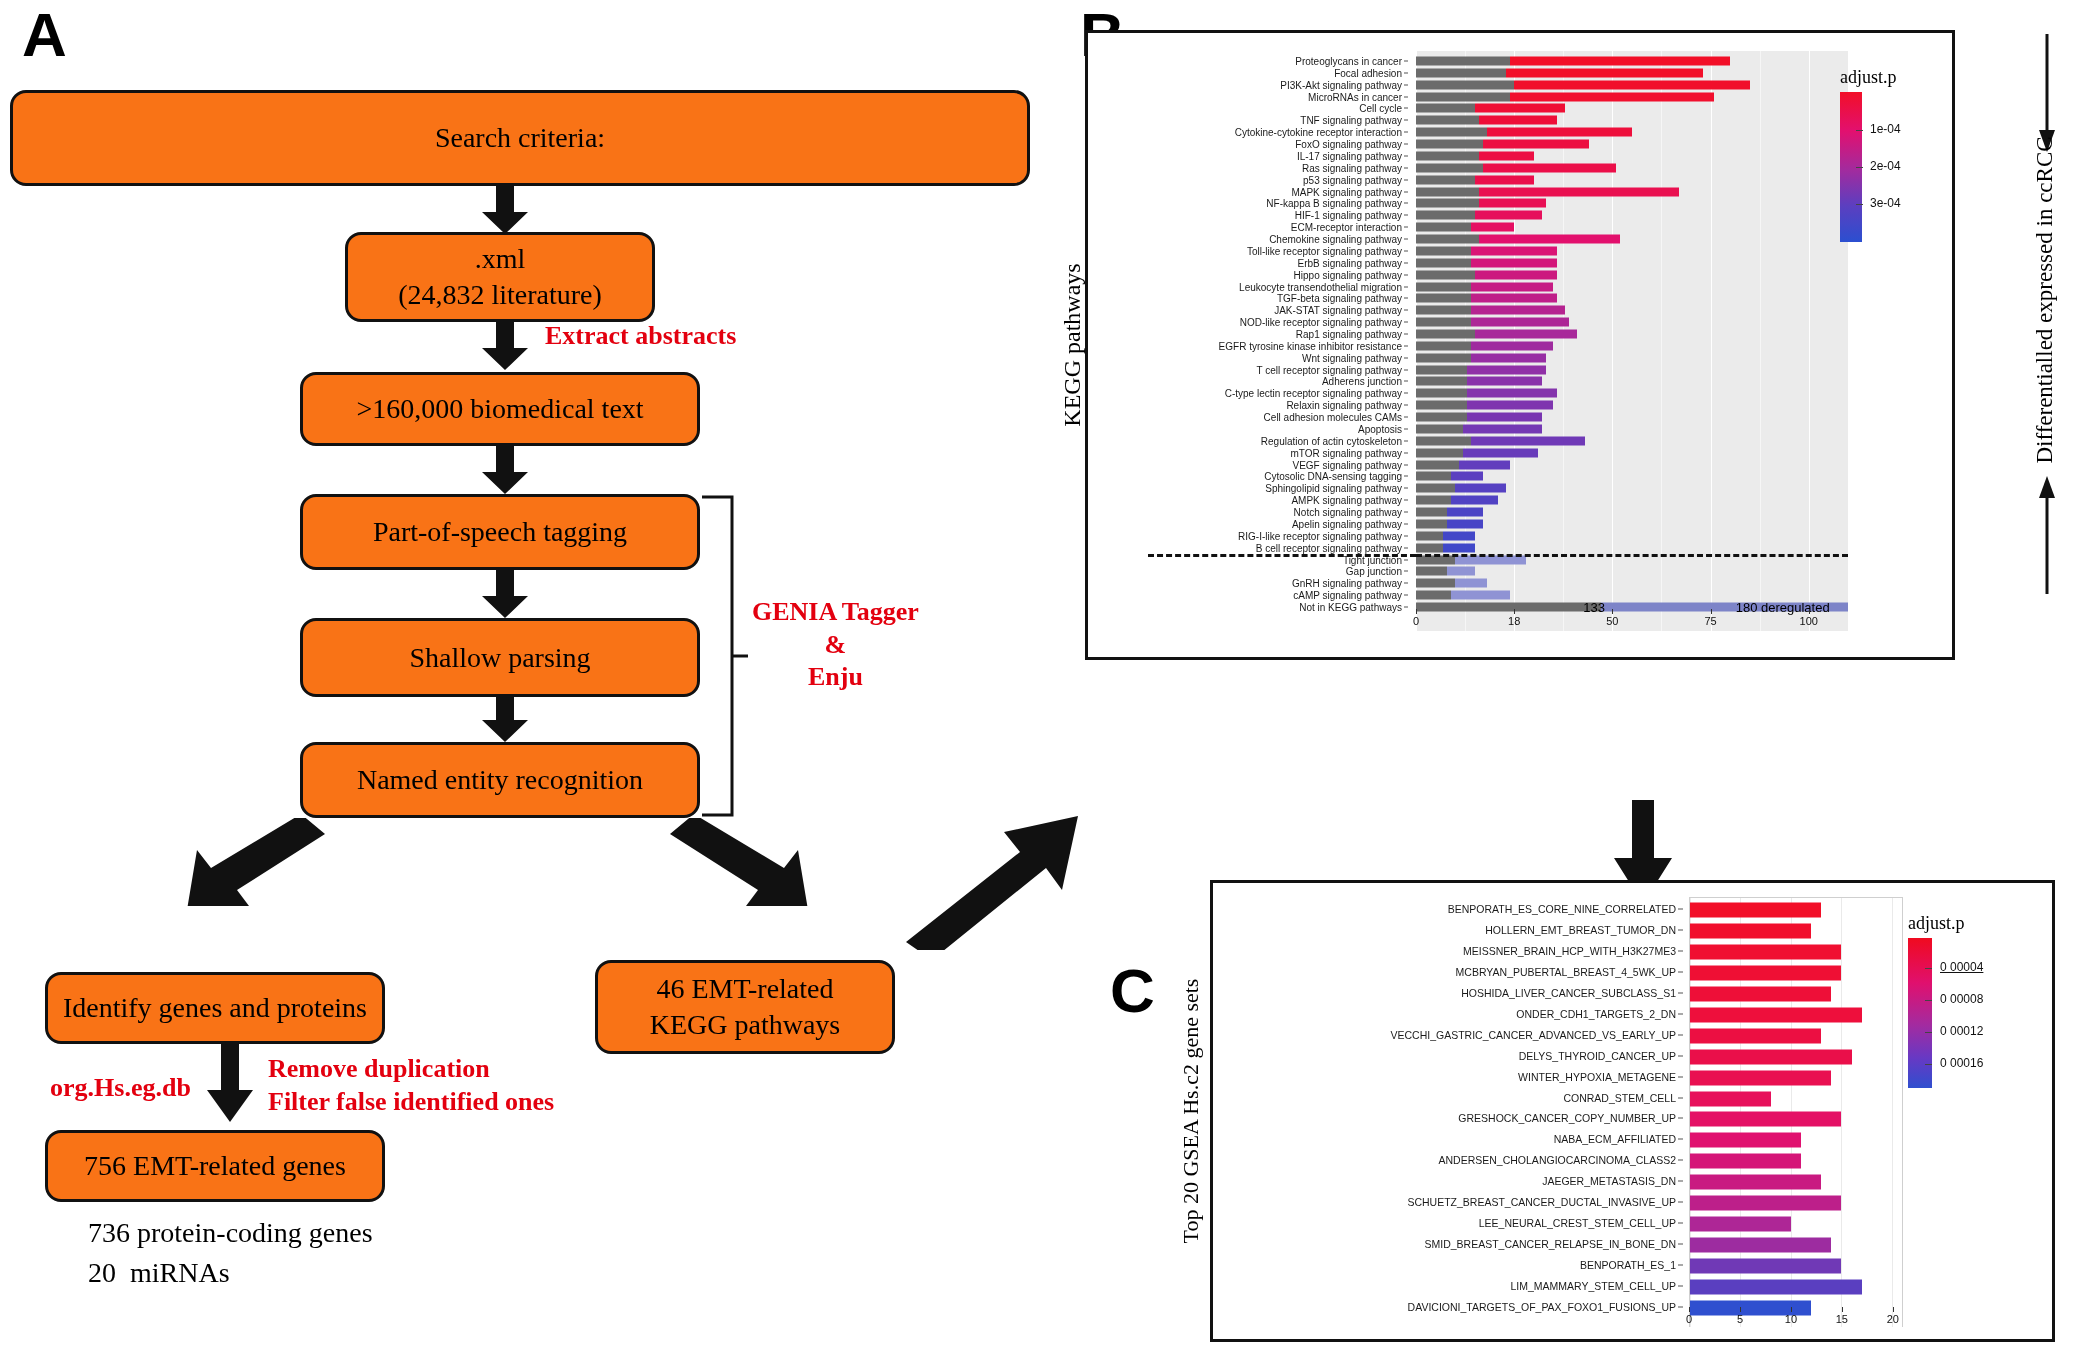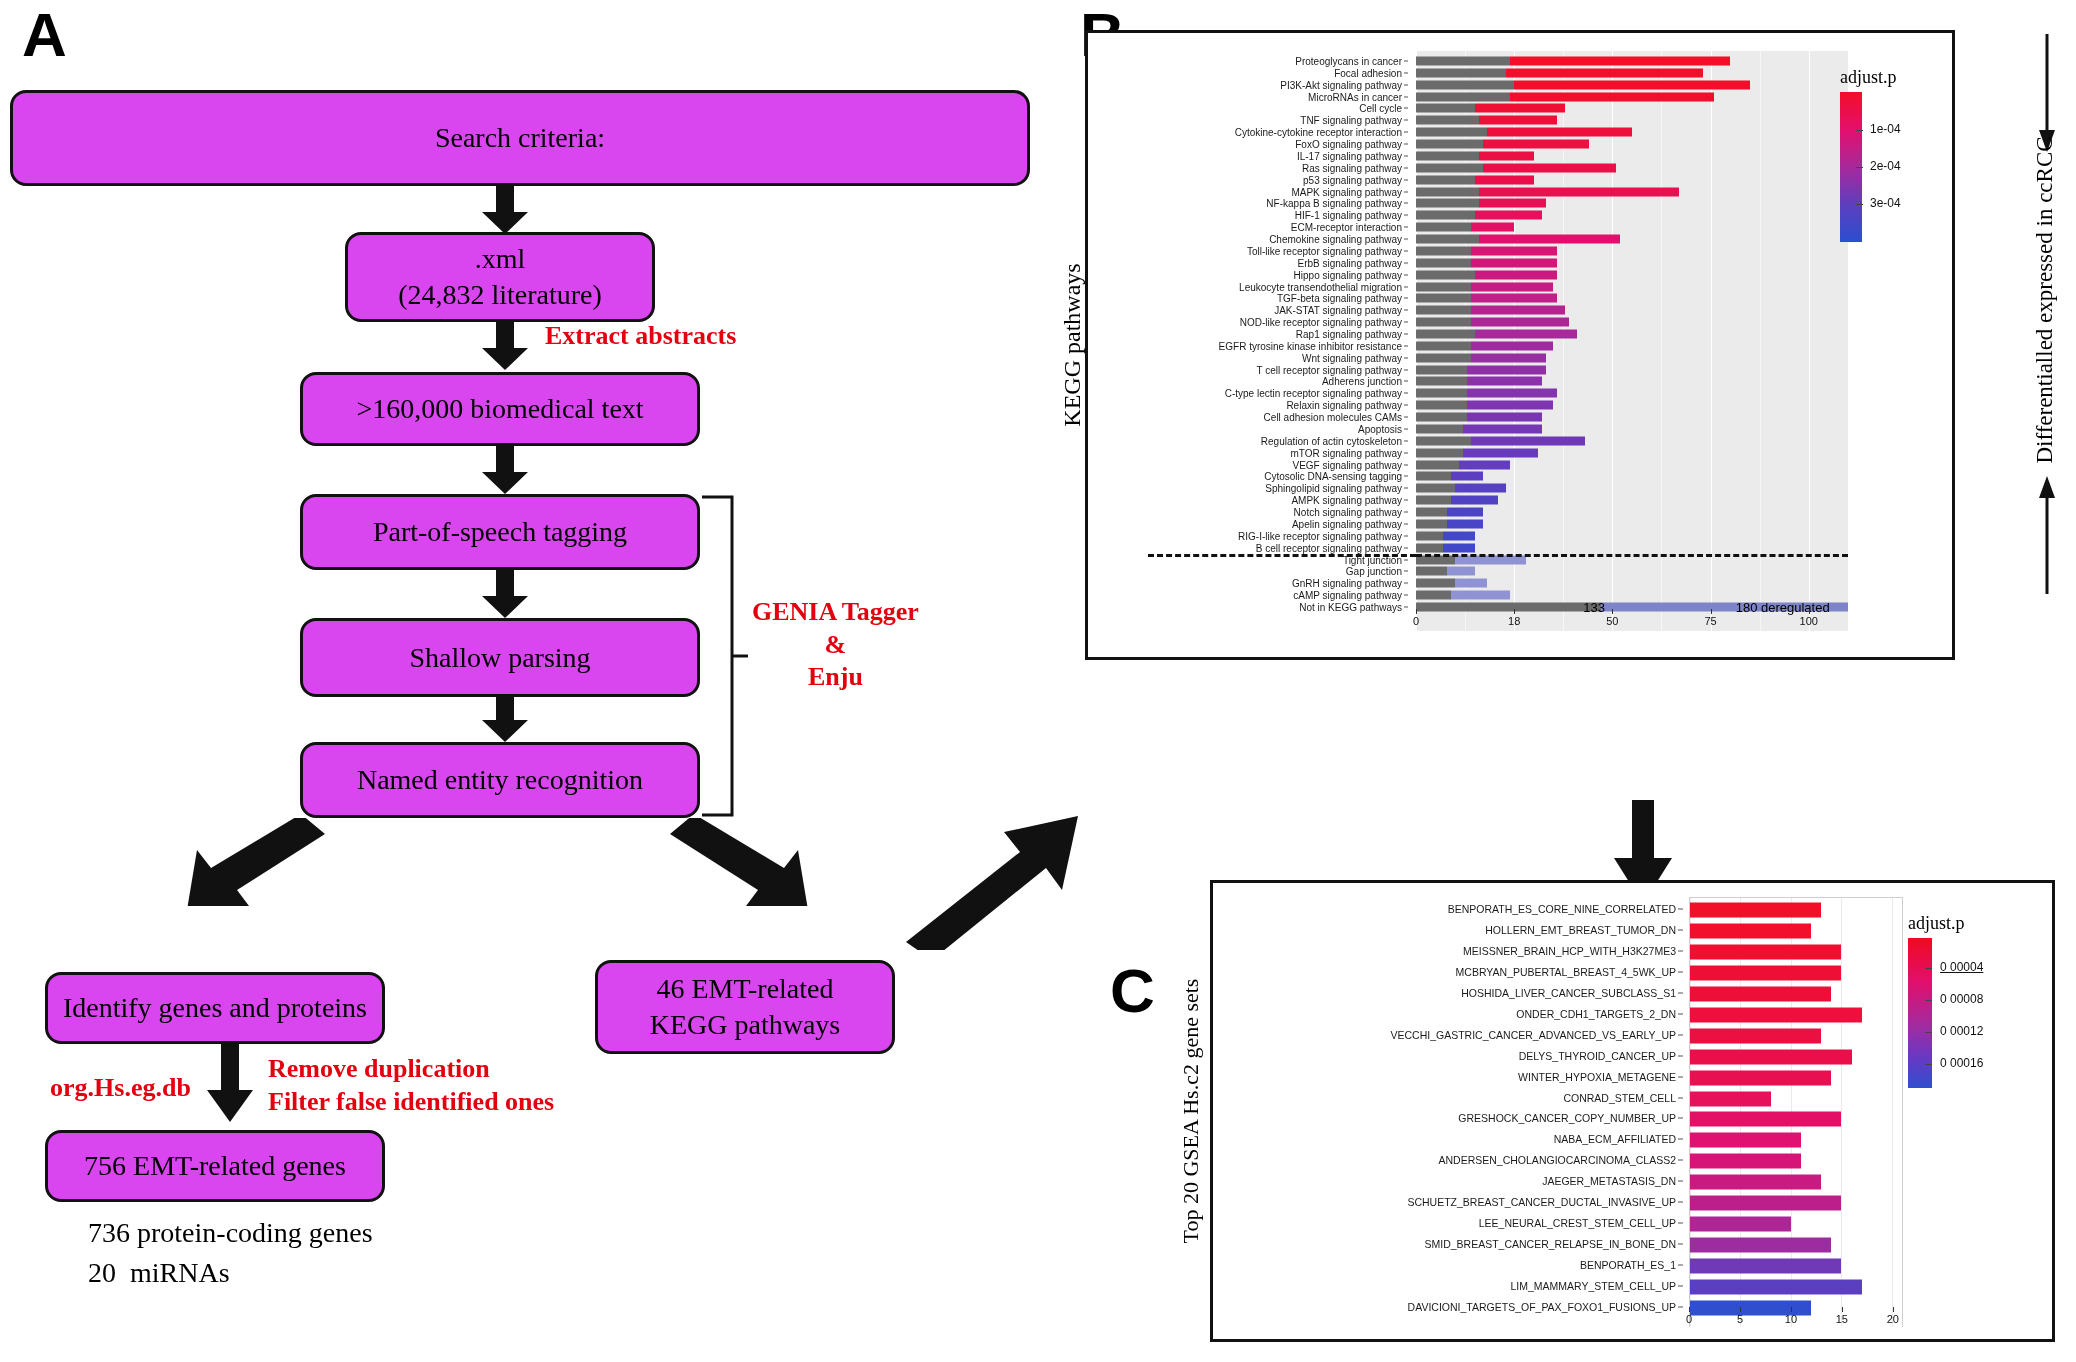--- a/index.html
+++ b/index.html
@@ -3,21 +3,21 @@
 <meta charset="utf-8">
 <style>
   html,body{margin:0;padding:0;background:#fff;}
   body{width:2076px;height:1362px;position:relative;font-family:"Liberation Sans",sans-serif;overflow:hidden;}
 
   
   .panel-letter{position:absolute;font-family:"Liberation Sans",sans-serif;font-weight:bold;font-size:62px;color:#000;line-height:1;}
 
   
   #panelA{position:absolute;left:0;top:0;width:1040px;height:1362px;}
-  .fbox{position:absolute;border:3px solid #111;border-radius:16px;background:#d946ef;
+  .fbox{position:absolute;border:3px solid #111;border-radius:16px;background:#f97316;
         display:flex;flex-direction:column;align-items:center;justify-content:center;
         font-family:"Liberation Serif",serif;font-size:28px;color:#000;text-align:center;line-height:1.28;
         box-sizing:border-box;padding:6px 14px;}
   .fbox .l2{display:block;}
   .arrow{position:absolute;}
   .redlbl{position:absolute;color:#e3000f;font-family:"Liberation Serif",serif;font-weight:bold;font-size:26px;line-height:1.25;white-space:pre;}
   .plain{position:absolute;font-family:"Liberation Serif",serif;font-size:28px;color:#000;line-height:1.3;white-space:pre;}
 
   
   #panelB{position:absolute;left:1085px;top:30px;width:870px;height:630px;border:3px solid #111;background:#fff;box-sizing:border-box;}

